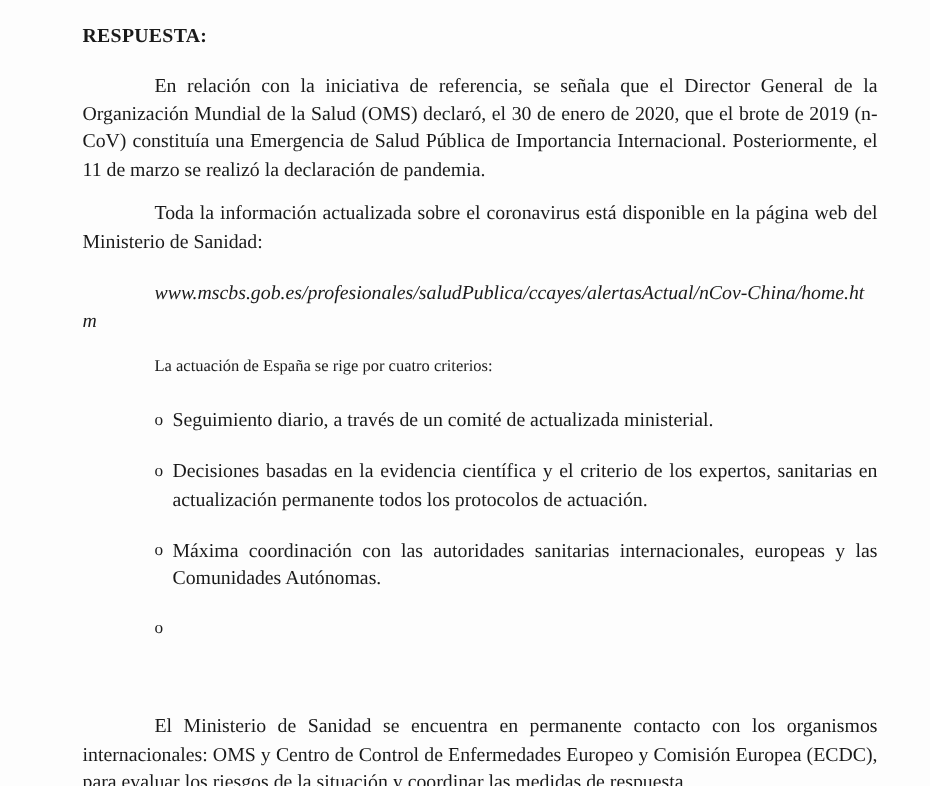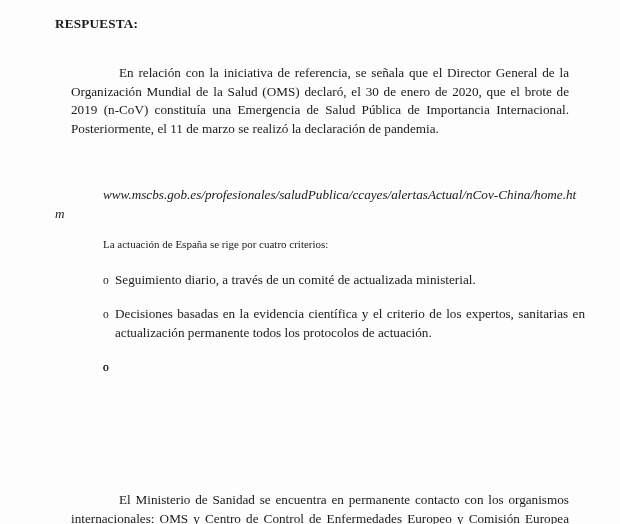--- a/index.html
+++ b/index.html
@@ -39,21 +39,21 @@
     line-height: 16px;
     letter-spacing: 0.2px;
   }
 
   .para {
     font-size: 13.2px;
     line-height: 18.6px;
     text-align: justify;
     text-justify: inter-word;
     text-indent: 48px;
-    margin: 16px;
+    margin: 0;
     font-family: Liberation Serif, serif;
   }
 
   
   .urlblock {
     font-size: 13.2px;
     line-height: 18.6px;
     text-align: left;
     text-indent: 48px;
     margin: 0;
@@ -101,20 +101,23 @@
 <body style="background: rgb(253, 253, 253); color: rgb(26, 26, 26);">
 
 <div class="page">
 
   <div class="col heading">RESPUESTA:</div>
 
   <div class="col" style="top:48px;">
     <p class="para">En relación con la iniciativa de referencia, se señala que el Director General de la Organización Mundial de la Salud (OMS) declaró, el 30 de enero de 2020, que el brote de 2019 (n-CoV) constituía una Emergencia de Salud Pública de Importancia Internacional. Posteriormente, el 11 de marzo se realizó la declaración de pandemia.</p>
   </div>
 
+  <div class="col" style="top:133px;">
+    <p class="para">Toda la información actualizada sobre el coronavirus está disponible en la página web del Ministerio de Sanidad:</p>
+  </div>
 
   <div class="col" style="top:186px;">
     <p class="urlblock">www.mscbs.gob.es/profesionales/saludPublica/ccayes/alertasActual/nCov-China/home.htm</p>
   </div>
 
   <div class="col" style="top:235px;">
     <p class="intro-line">La actuación de España se rige por cuatro criterios:</p>
   </div>
 
   <div class="col" style="top:271px;">
@@ -125,20 +128,21 @@
         <span class="bullet-text">Seguimiento diario, a través de un comité de actualizada ministerial.</span>
       </li>
 
       <li class="bullet-item" style="margin-top:15.5px;">
         <span class="bullet-marker">o</span>
         <span class="bullet-text">Decisiones basadas en la evidencia científica y el criterio de los expertos, sanitarias en actualización permanente todos los protocolos de actuación.</span>
       </li>
 
       <li class="bullet-item" style="margin-top:15.5px;">
         <span class="bullet-marker">o</span>
+        <span class="bullet-text">Máxima coordinación con las autoridades sanitarias internacionales, europeas y las Comunidades Autónomas.</span>
       </li>
 
       <li class="bullet-item last-line-left" style="margin-top:15.5px;">
         <span class="bullet-marker">o</span>
       </li>
 
     </ul>
   </div>
 
   <div class="col" style="top:475px;">

